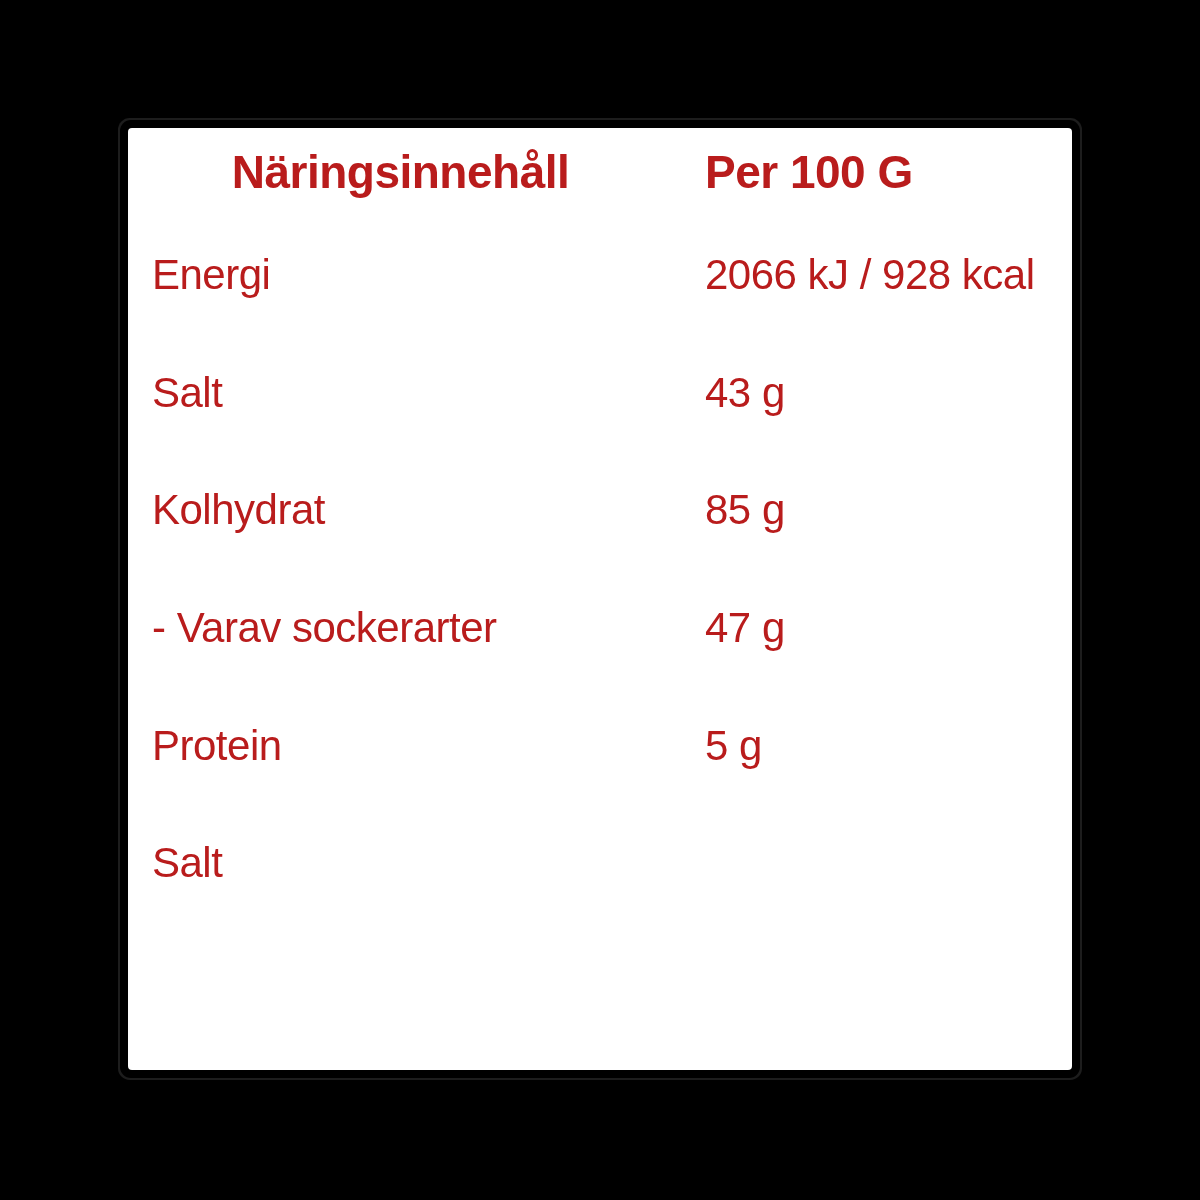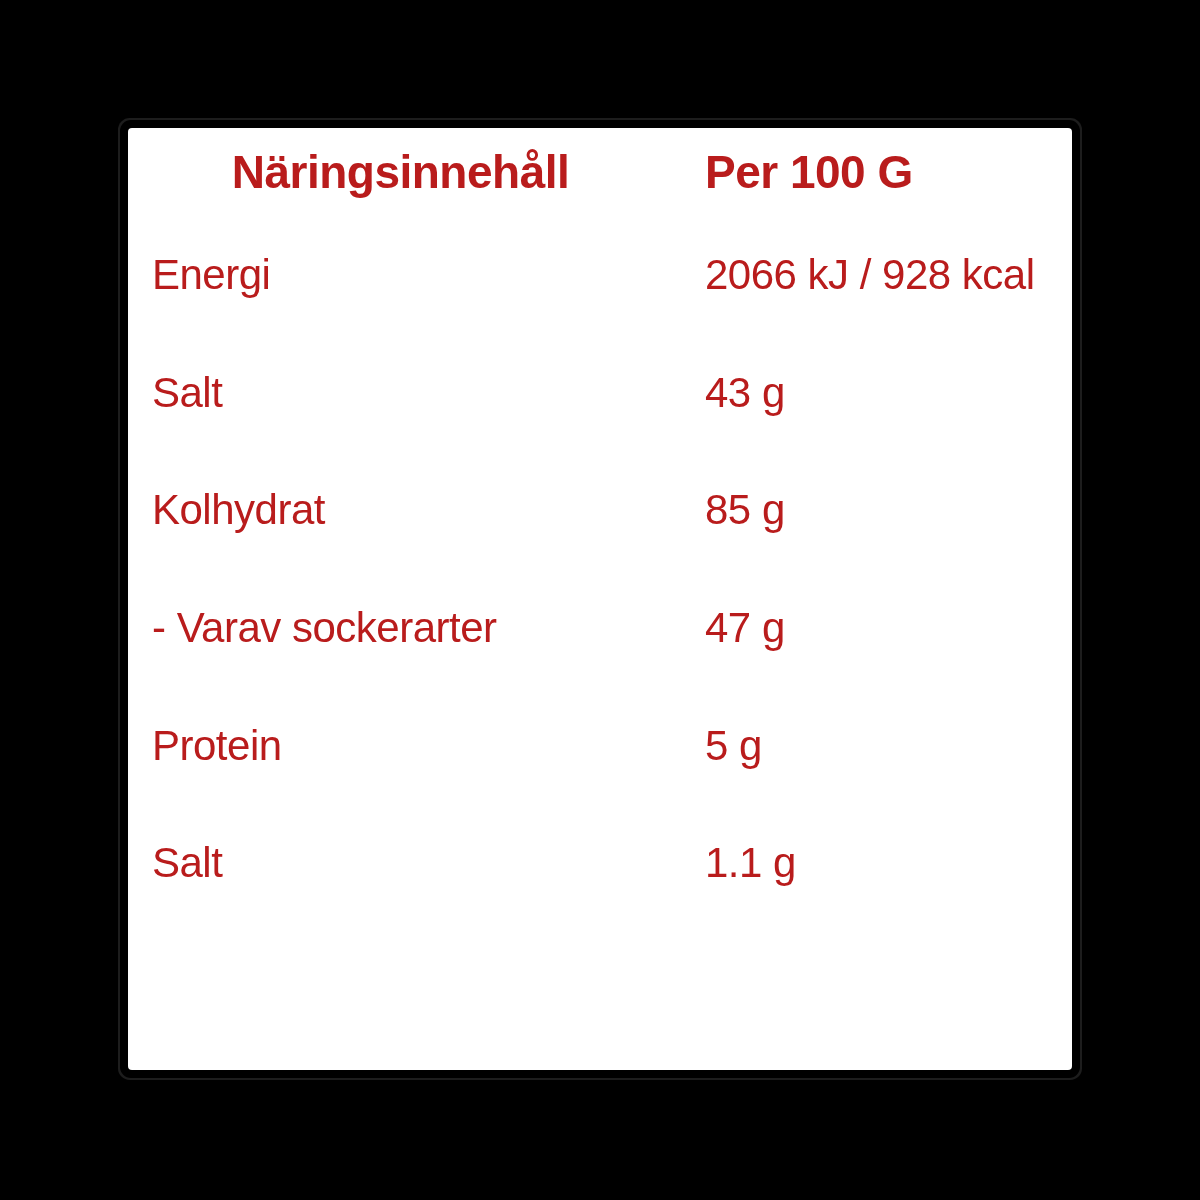--- a/index.html
+++ b/index.html
@@ -95,17 +95,16 @@
       <div class="value-cell">47 g</div>
     </div>
 
     <div class="grid-row data-row">
       <div class="label-cell">Protein</div>
       <div class="value-cell">5 g</div>
     </div>
 
     <div class="grid-row data-row">
       <div class="label-cell">Salt</div>
-      <div class="value-cell">1.1 g</div>
     </div>
 
   </div>
 </div>
 
 </body></html>

